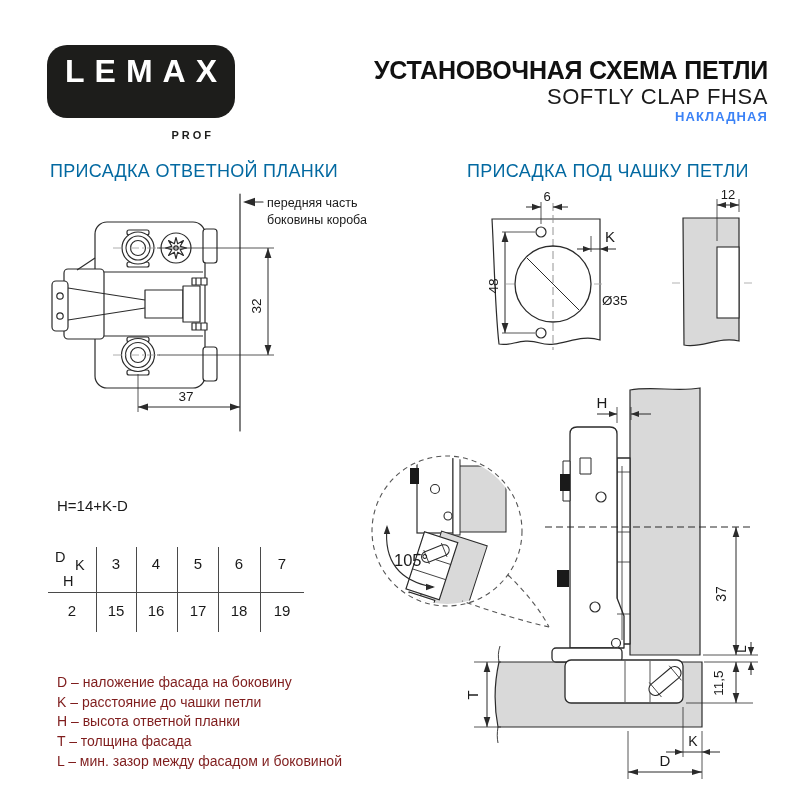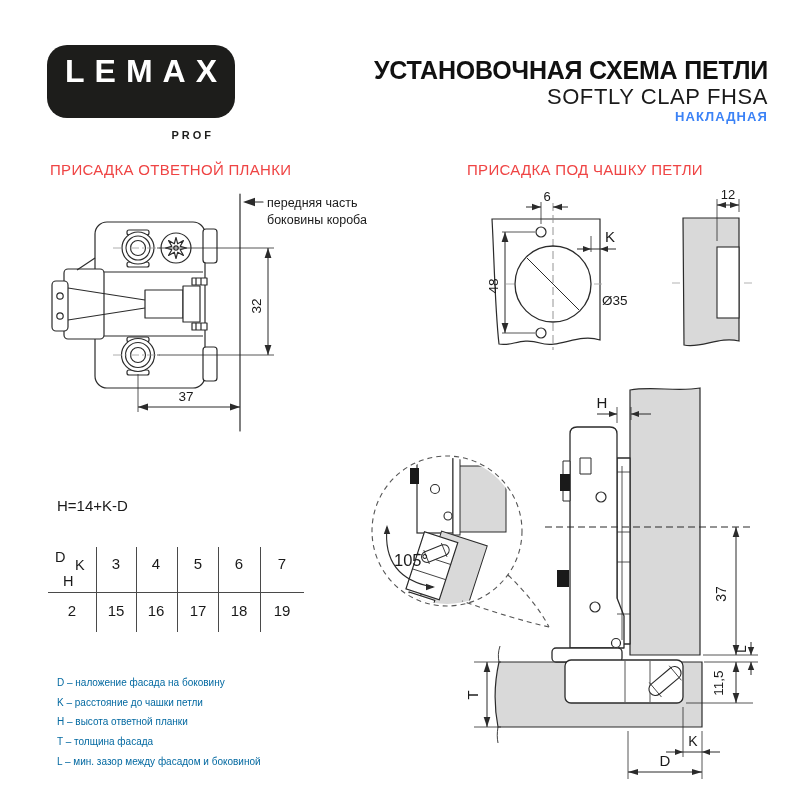--- a/index.html
+++ b/index.html
@@ -15,33 +15,33 @@
           font-size:32px; font-weight:700; letter-spacing:10px; padding-left:10px; color:#fff; }
   .logo-bar { position:absolute; left:23px; top:52px; width:147px; height:22px; background:#fff;margin-top:32px; }
   .logo-sub { position:absolute; right:3px; top:0; font-size:11px; font-weight:700;
           letter-spacing:3px; color:#1d1d1b; line-height:13px; }
   
   .title-block { position:absolute; right:36px; top:56px; text-align:right; }
   .doc-title    { font-size:25px; font-weight:700; letter-spacing:-0.2px; color:#111; line-height:28px;text-align:right; }
   .doc-subtitle { font-size:22px; font-weight:400; letter-spacing:0.6px; color:#1a1a1a; line-height:25px; }
   .doc-type     { font-size:13px; font-weight:700; letter-spacing:1.1px; color:#3b82f6; line-height:15px; }
   
-  .section-title { position:absolute; font-size:15px; letter-spacing:0.3px; color:#ef4444; }
+  .section-title { position:absolute; font-size:18px; letter-spacing:0.3px; color:#0369a1; }
   .section-title.left  { left:50px;  top:161px; }
   .section-title.right { left:467px; top:161px; }
   
   .formula { position:absolute; left:57px; top:497px; font-size:15px; color:#1a1a1a; }
   
   .dim-table { position:absolute; left:48px; top:545px; width:256px; height:90px; font-size:15px; }
   .dim-table .vline { position:absolute; width:1px; top:2px; height:85px; background:#4a4a4a; }
   .dim-table .hline { position:absolute; left:0; top:47px; width:256px; height:1px; background:#4a4a4a; }
   .dim-table span { position:absolute; }
   .dim-table .cell { transform:translateX(-50%); }
   
-  .legend { position:absolute; left:57px; top:673px; font-size:10px; line-height:19.7px; color:#0369a1; }
+  .legend { position:absolute; left:57px; top:673px; font-size:14px; line-height:19.7px; color:#7f1d1d; }
   
   svg { position:absolute; overflow:visible; }
   svg text { font-family:"Liberation Sans", sans-serif; fill:#1a1a1a; }
   .svg-plate { left:40px;  top:185px; }
   .svg-cup   { left:440px; top:185px; }
   .svg-hinge { left:370px; top:380px; }
 </style>
 </head>
 <body>
 

